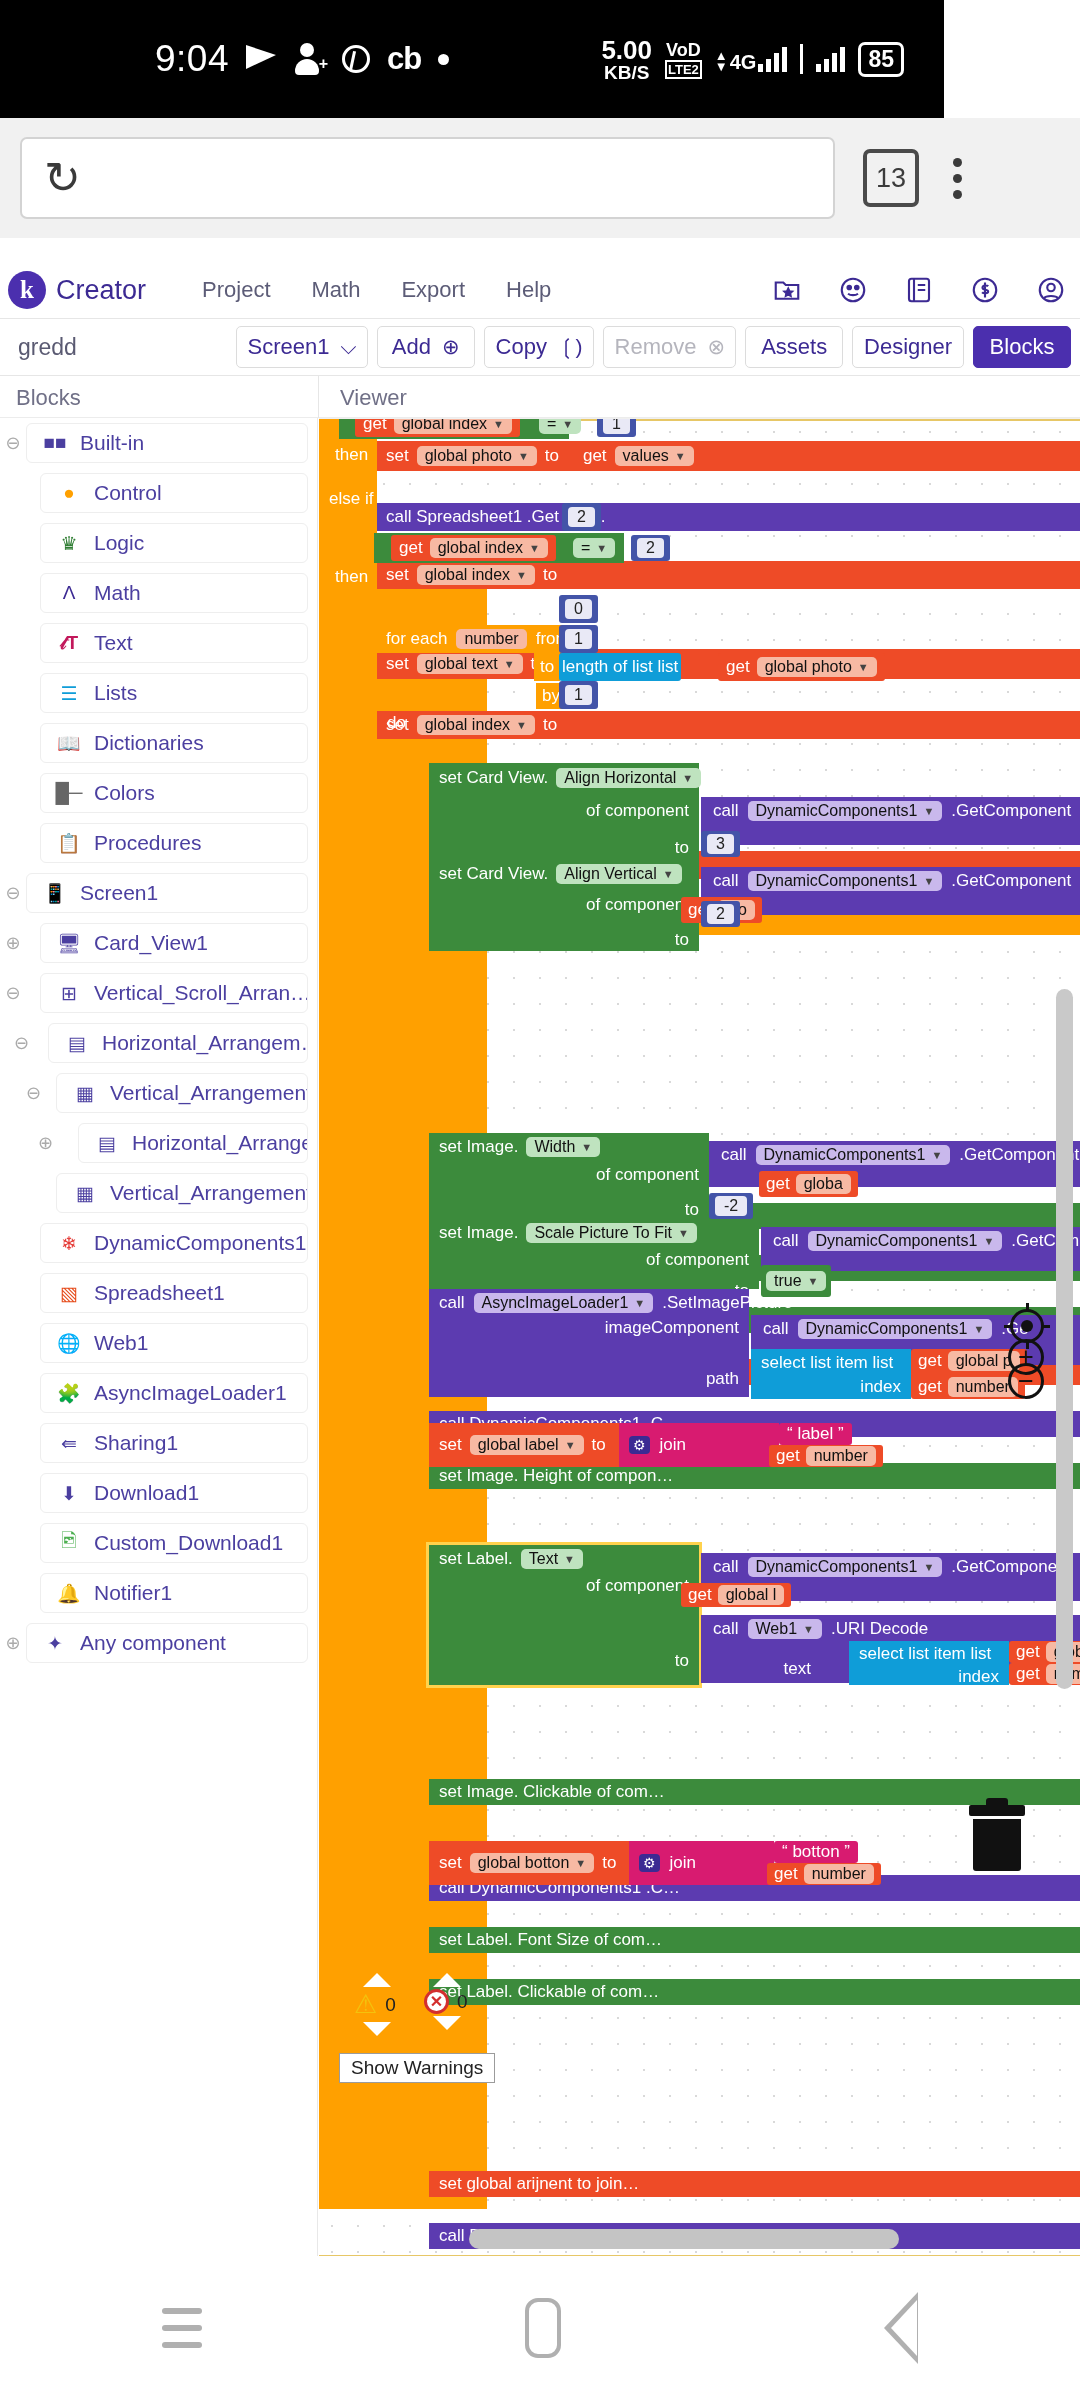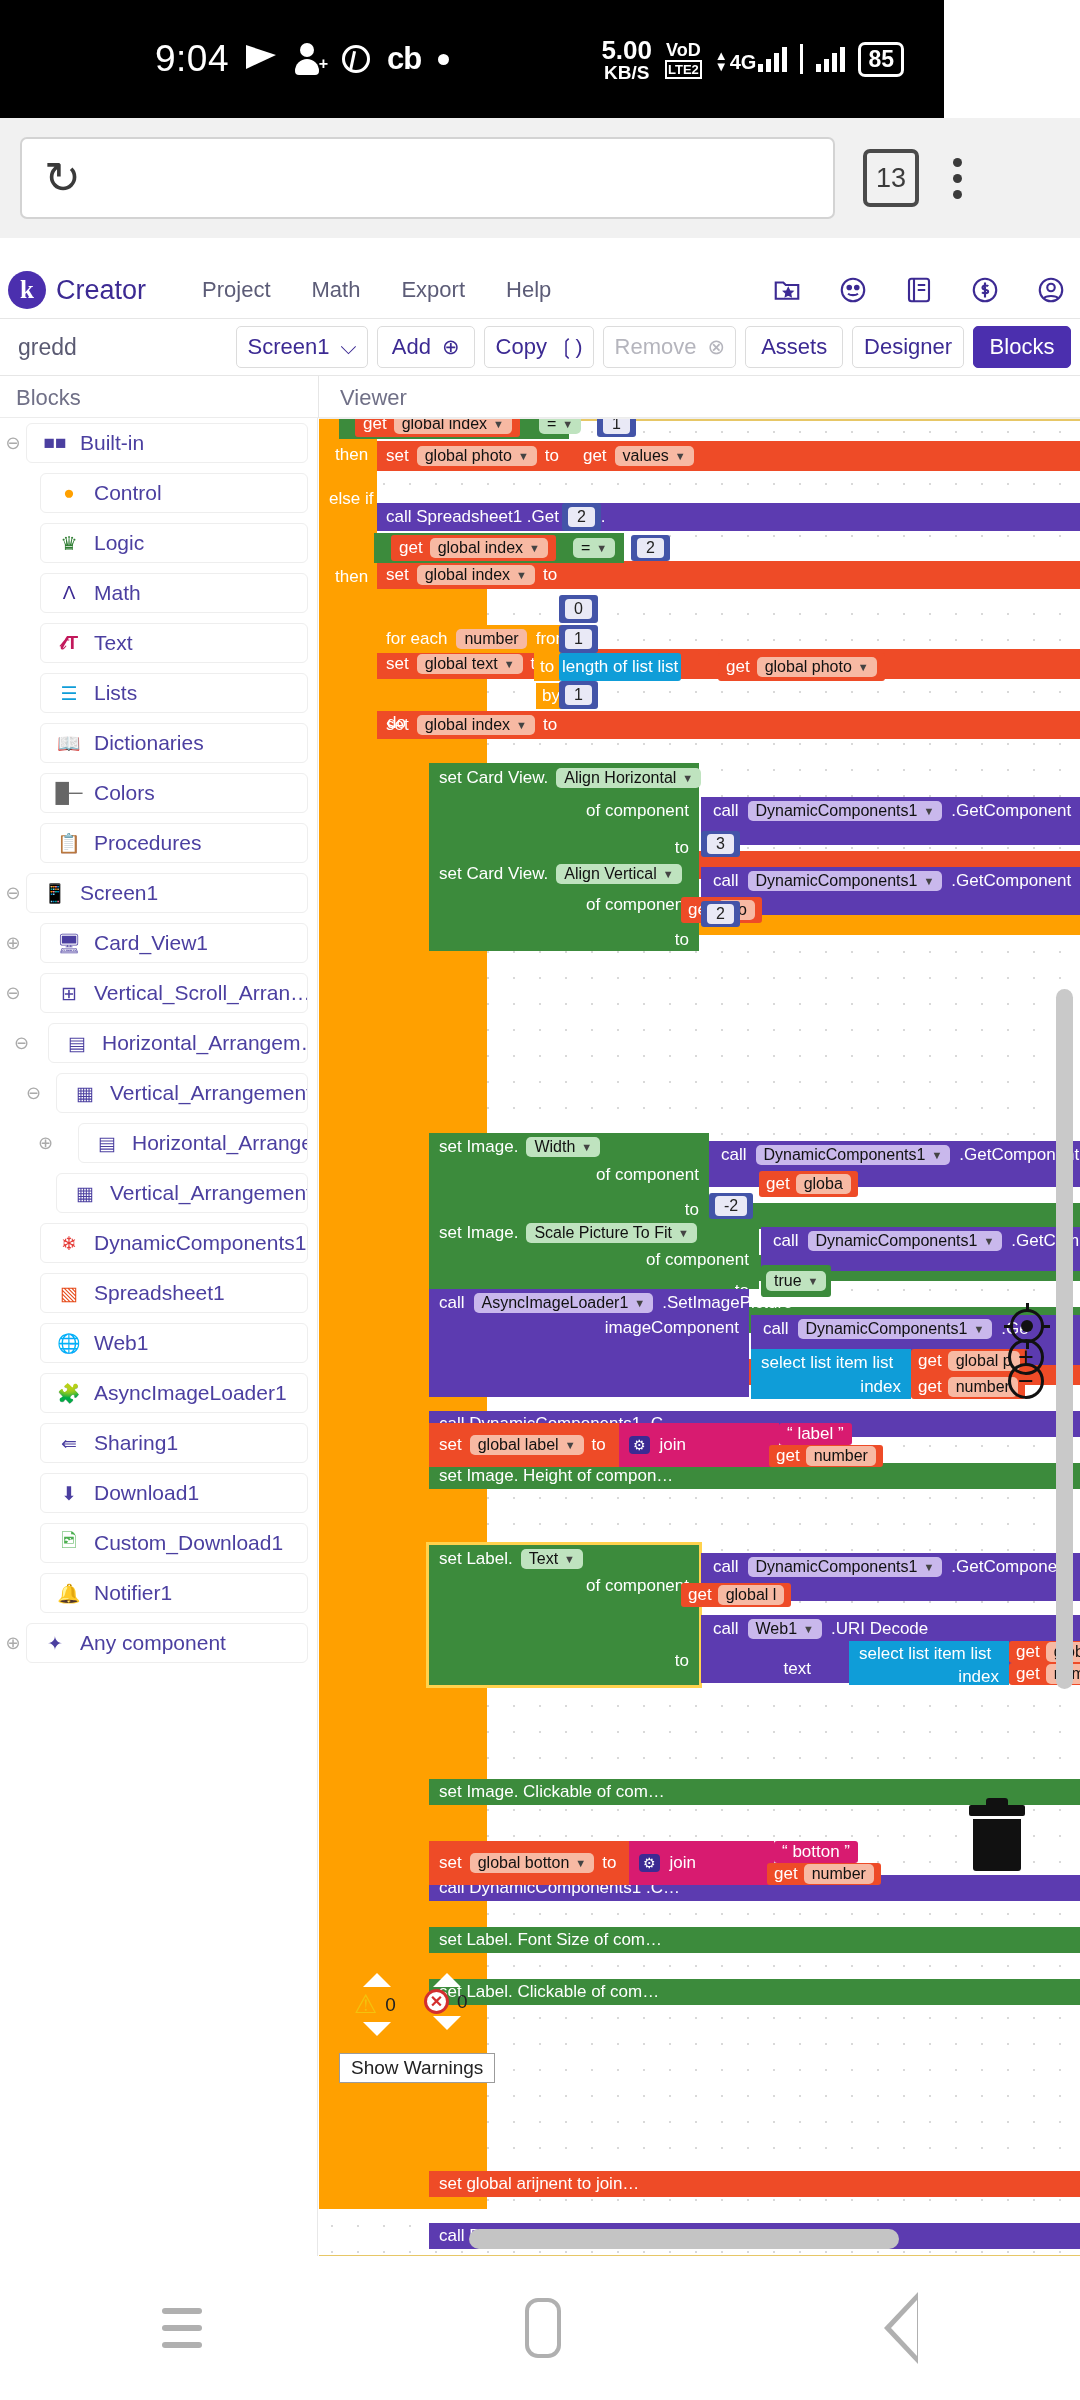--- a/index.html
+++ b/index.html
@@ -831,20 +831,21 @@
     <div class="blk blk-purple" style="left:110px;top:870px;width:320px;height:108px;display:block;">
       <div style="display:flex;align-items:center;gap:9px;padding:4px 0 0 10px;">
         <span>call</span>
         <span class="fld palepurple">
             <span>AsyncImageLoader1</span>
             <span class="caret">▼</span>
           </span>
         <span>.SetImagePicture</span>
       </div>
       <div style="text-align:right;padding:5px 10px 0 0;"><span>imageComponent</span></div>
+      <div style="text-align:right;padding:31px 10px 0 0;"><span>path</span></div>
     </div>
     <div class="blk blk-purple" style="left:432px;top:896px;width:390px;height:50px;display:block;padding-top:4px;">
       <div style="display:flex;align-items:center;gap:9px;padding-left:12px;">
         <span>call</span>
         <span class="fld palepurple">
             <span>DynamicComponents1</span>
             <span class="caret">▼</span>
           </span>
         <span>.Ge</span>
       </div>

